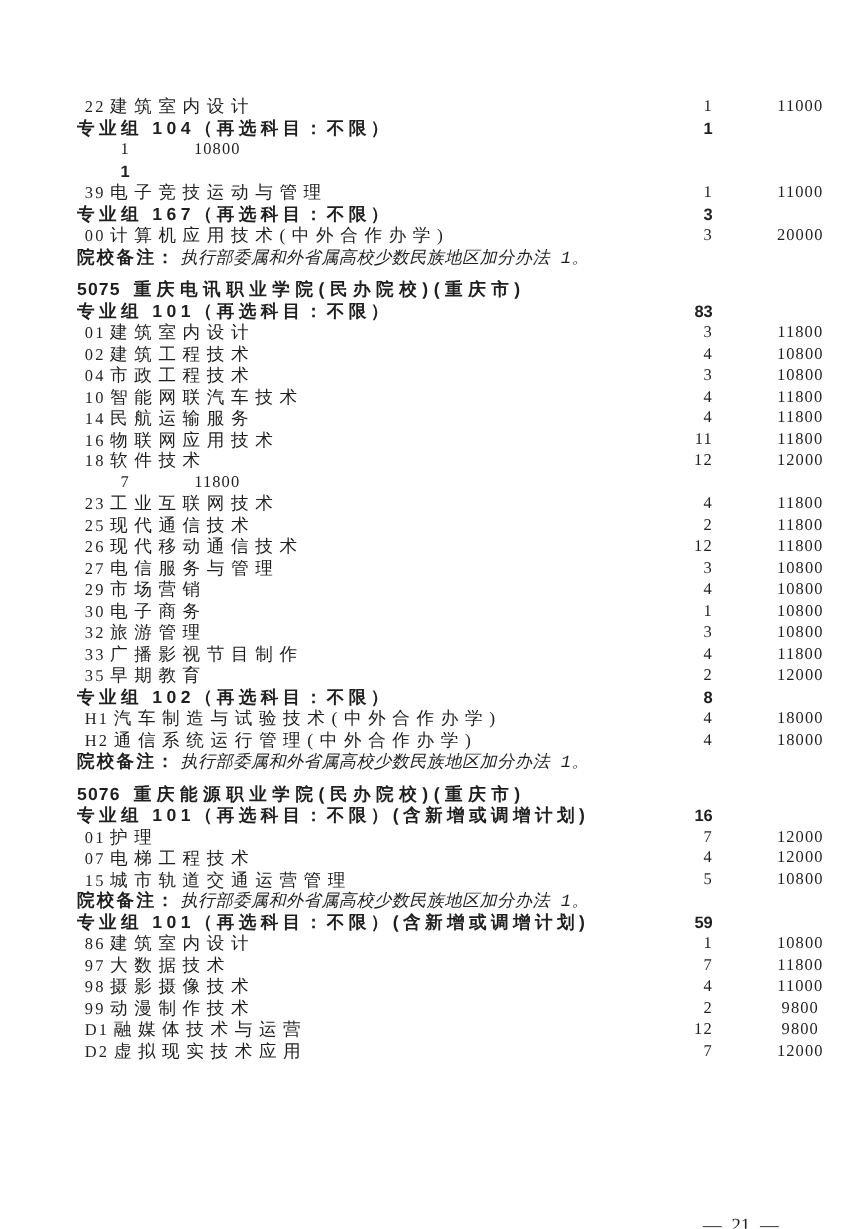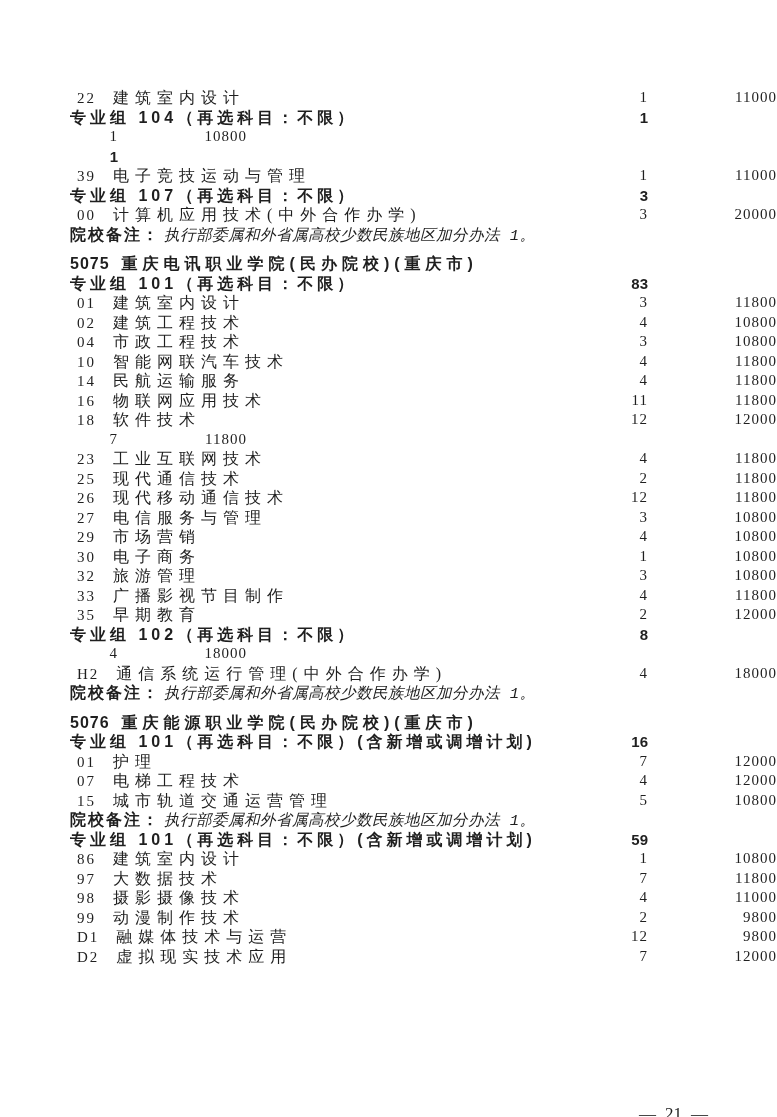--- a/index.html
+++ b/index.html
@@ -18,25 +18,25 @@
   }
   .row {
     display:flex;
     height:19.5px;
     line-height:19.5px;
     padding-left:70px;
     white-space:nowrap;
   }
   .c-left { flex:1 1 auto; overflow:hidden; }
   .c-quota { flex:0 0 48px; width:48px; text-align:right; font-size:15px; letter-spacing:1px; }
-  .c-fee  { flex:0 0 129px; width:129px; box-sizing:border-box; padding-left:30px; text-align:right; font-size:15px; letter-spacing:1px; }
+  .c-fee  { flex:0 0 129px; width:129px; box-sizing:border-box; padding-left:30px; text-align:center; font-size:15px; letter-spacing:1px; }
 
   
   .course .c-left { padding-left:7px; font-size:16px; }
-  .course .code { display:inline-block; letter-spacing:2px; margin-right:17px; font-size:15px; }
+  .course .code { display:inline-block; letter-spacing:2px; margin-right:4px; font-size:15px; }
   .course .name { letter-spacing:6px; }
   .course .c-quota, .course .c-fee { font-family:"Liberation Serif","DejaVu Serif",serif; }
 
   
   .group .c-left {
     font-family:"Liberation Sans","DejaVu Sans",sans-serif;
     font-weight:700; font-size:16px; letter-spacing:4px;
   }
   .group .c-quota {
     font-family:"Liberation Sans","DejaVu Sans",sans-serif;
@@ -99,21 +99,21 @@
     <div class="c-fee"></div>
   </div>
       <div class="row course">
     <div class="c-left">
       <span class="code">39</span><span class="name">电子竞技运动与管理</span>
     </div>
     <div class="c-quota">1</div>
     <div class="c-fee">11000</div>
   </div>
       <div class="row group">
-    <div class="c-left">专业组 107（再选科目：不限）</div>
+    <div class="c-left">专业组 167（再选科目：不限）</div>
     <div class="c-quota">3</div>
     <div class="c-fee"></div>
   </div>
       <div class="row course">
     <div class="c-left">
       <span class="code">00</span><span class="name">计算机应用技术(中外合作办学)</span>
     </div>
     <div class="c-quota">3</div>
     <div class="c-fee">20000</div>
   </div>
@@ -247,20 +247,23 @@
     </div>
     <div class="c-quota">2</div>
     <div class="c-fee">12000</div>
   </div>
       <div class="row group">
     <div class="c-left">专业组 102（再选科目：不限）</div>
     <div class="c-quota">8</div>
     <div class="c-fee"></div>
   </div>
       <div class="row course">
+    <div class="c-left">
+      <span class="code">H1</span><span class="name">汽车制造与试验技术(中外合作办学)</span>
+    </div>
     <div class="c-quota">4</div>
     <div class="c-fee">18000</div>
   </div>
       <div class="row course">
     <div class="c-left">
       <span class="code">H2</span><span class="name">通信系统运行管理(中外合作办学)</span>
     </div>
     <div class="c-quota">4</div>
     <div class="c-fee">18000</div>
   </div>

